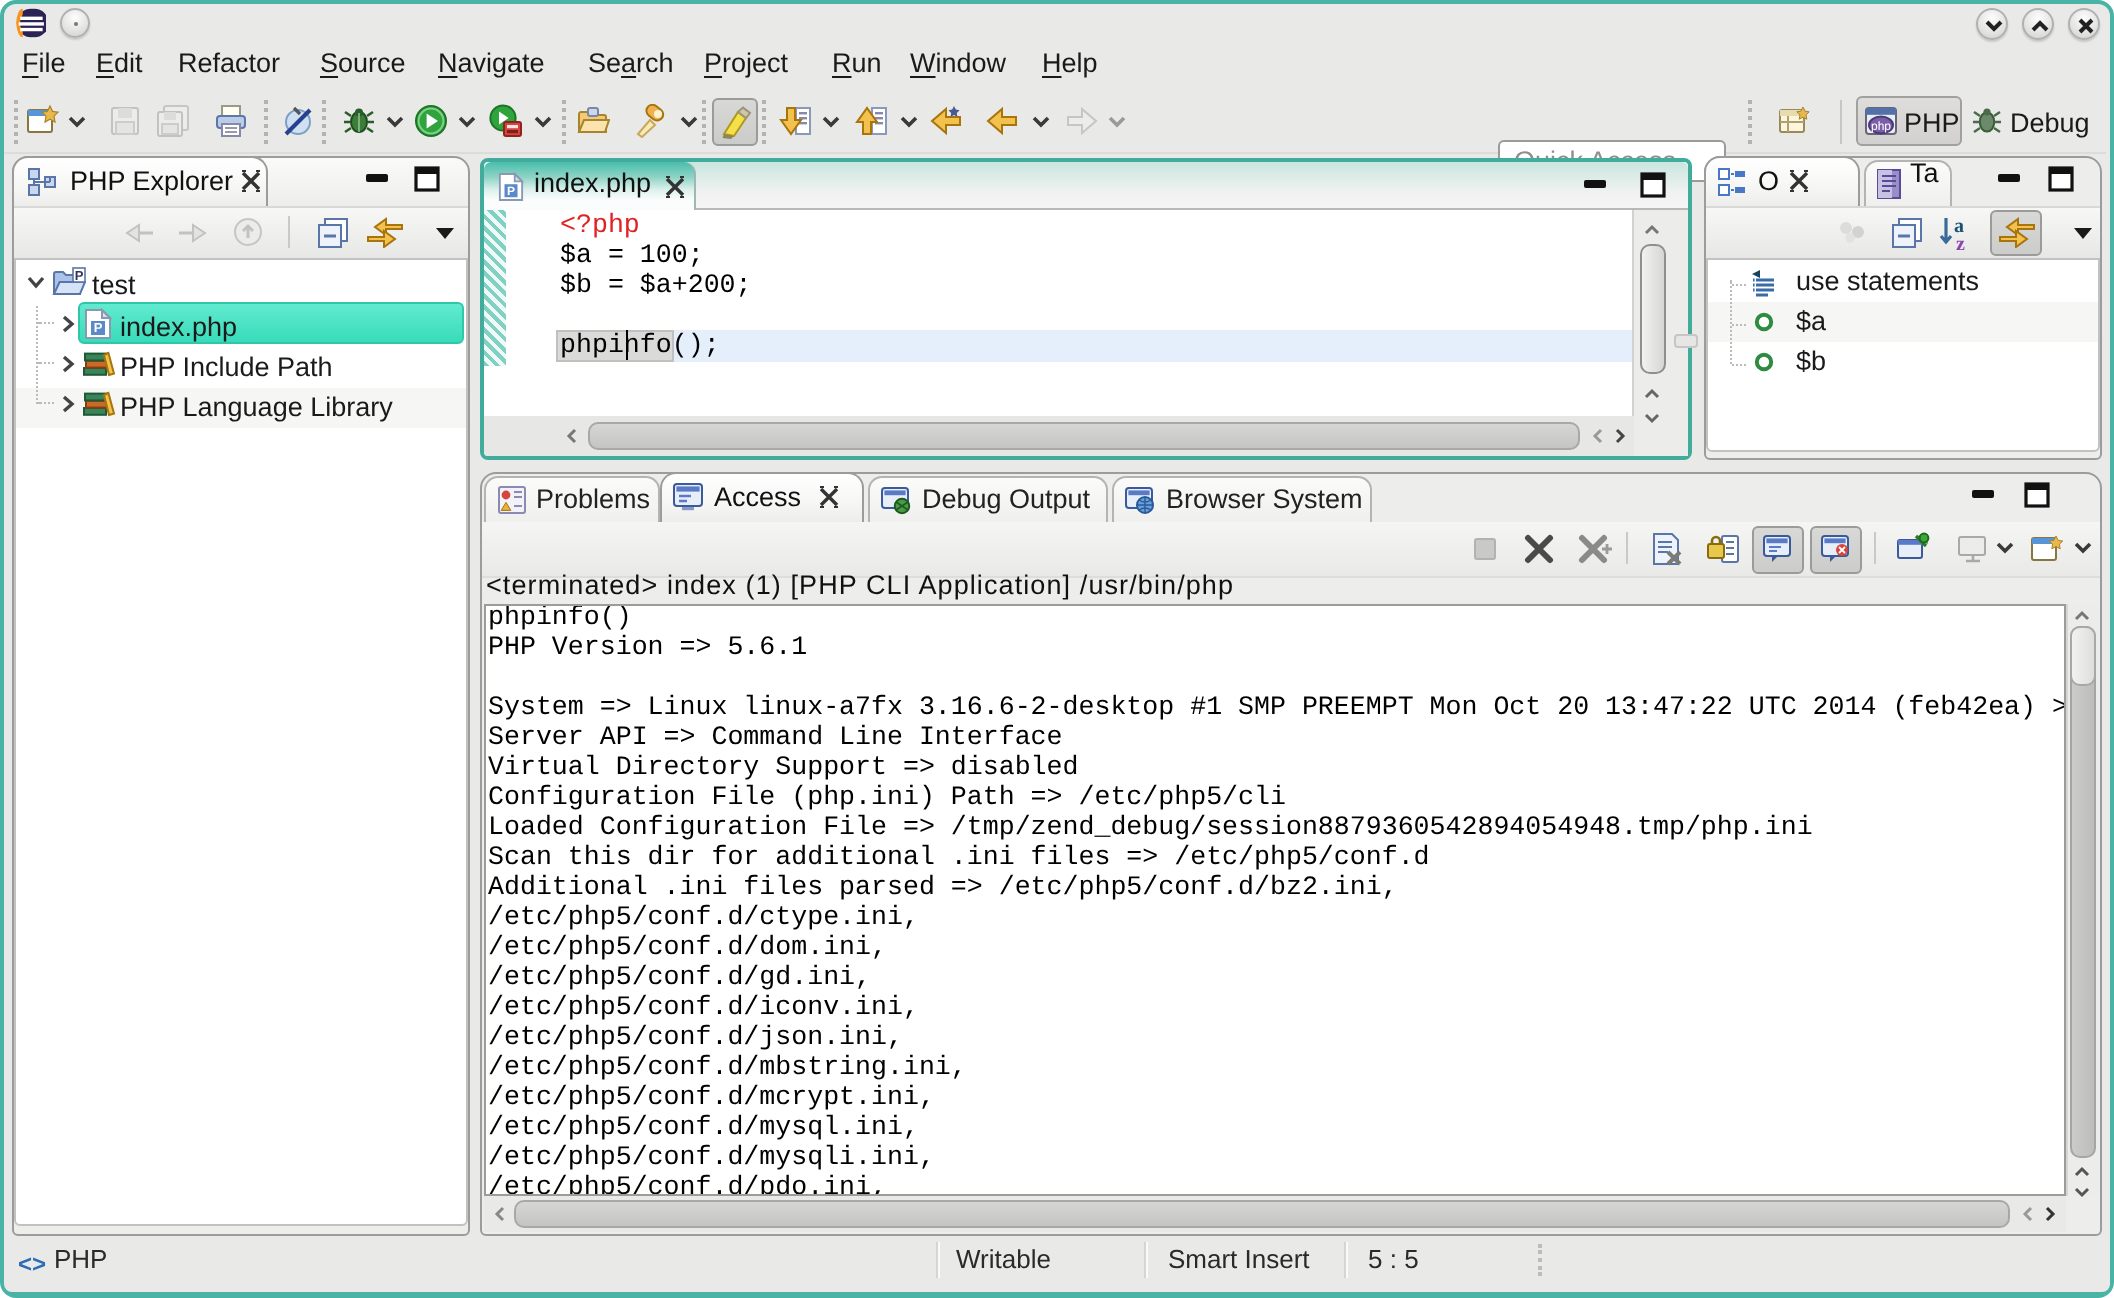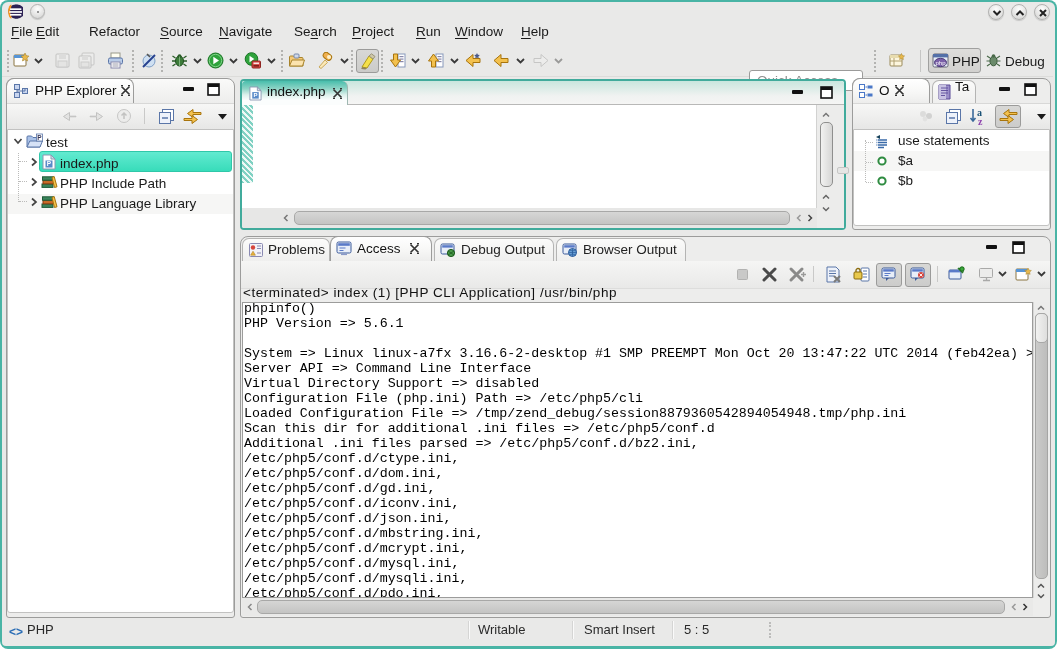--- a/index.html
+++ b/index.html
@@ -84,21 +84,21 @@
         </div>
   <div class="circbtn" style="left:1032px">
           <svg width="12" height="12" viewBox="0 0 12 12">
             <path d="M3 3 L9 9 M9 3 L3 9" fill="none" stroke="#222" stroke-width="2"></path>
           </svg>
         </div>
 </div>
 
 <div id="menubar">
   <span class="mitem" style="left:11px"><u>F</u>ile</span>
-  <span class="mitem" style="left:36px"><u>E</u>dit</span>
+  <span class="mitem" style="left:48px"><u>E</u>dit</span>
   <span class="mitem" style="left:89px">Refactor</span>
   <span class="mitem" style="left:160px"><u>S</u>ource</span>
   <span class="mitem" style="left:219px"><u>N</u>avigate</span>
   <span class="mitem" style="left:294px">Se<u>a</u>rch</span>
   <span class="mitem" style="left:352px"><u>P</u>roject</span>
   <span class="mitem" style="left:416px"><u>R</u>un</span>
   <span class="mitem" style="left:455px"><u>W</u>indow</span>
   <span class="mitem" style="left:521px"><u>H</u>elp</span>
 </div>
 
@@ -392,20 +392,29 @@
         </svg>
 
   <svg class="abs" style="left:549px;top:7px" width="14" height="10" viewBox="0 0 14 10">
           <rect x="1" y="2" width="11" height="4" rx="1" fill="#111"></rect>
         </svg>
   <svg class="abs" style="left:578px;top:5px" width="13" height="13" viewBox="0 0 13 13">
           <rect x="1" y="1" width="11" height="11" fill="#fff" stroke="#111" stroke-width="1.6"></rect>
           <rect x="1" y="1" width="11" height="3" fill="#111"></rect>
         </svg>
   <div id="hatch"></div>
+  <div id="code">
+    <div id="curline"></div>
+    <div class="abs" style="left:-2px;top:60px;width:59px;height:16px;background:#dadad9;border:1px solid #c0c0bf"></div>
+    <div class="codeline" style="top:0;color:#e02222">&lt;?php</div>
+    <div class="codeline" style="top:15px">$a = 100;</div>
+    <div class="codeline" style="top:30px">$b = $a+200;</div>
+    <div class="codeline" style="top:60px">phpinfo();</div>
+    <div class="abs" style="left:32.5px;top:60px;width:1.5px;height:15px;background:#000"></div>
+  </div>
 
   <div class="abs" style="left:574px;top:24px;width:28px;height:123px;background:#ececeb;border-left:1px solid #d2d2d1"></div>
   <svg class="sbchev" style="left:580px;top:30px" viewBox="0 0 8 8">
           <path d="M1 5.5 L4 2.5 L7 5.5" fill="none" stroke="#777" stroke-width="1.5"></path>
         </svg>
   <div class="sb-thumb" style="left:578px;top:41px;width:13px;height:65px;background:linear-gradient(90deg,#f2f2f1,#d6d6d5);border:1px solid #8f8f8e"></div>
   <svg class="sbchev" style="left:580px;top:112px" viewBox="0 0 8 8">
           <path d="M1 5.5 L4 2.5 L7 5.5" fill="none" stroke="#666" stroke-width="1.5"></path>
         </svg>
   <svg class="sbchev" style="left:580px;top:124px" viewBox="0 0 8 8">
@@ -541,21 +550,21 @@
         </svg>
   <span class="abs tabtext" style="left:221px;top:7px;color:#222">Debug Output</span>
 
   <div class="ptab2" style="left:316px;top:3px;width:130px;height:23px"></div>
   <svg class="abs" style="left:322px;top:7px" width="16" height="16" viewBox="0 0 16 16">
           <rect x="1" y="2" width="13" height="10" rx="1.5" fill="#e8eef8" stroke="#3a5a9a"></rect>
           <rect x="2.2" y="3.2" width="10.6" height="2.4" fill="#5a7ac8"></rect>
           <circle cx="10.5" cy="10.5" r="4" fill="#6aa2d8" stroke="#2a5a9a"></circle>
           <path d="M6.5 10.5 h8 M10.5 6.5 v8 M7.6 8 a5 5 0 0 0 5.8 0 M7.6 13 a5 5 0 0 1 5.8 0" stroke="#2a5a9a" stroke-width=".7" fill="none"></path>
         </svg>
-  <span class="abs tabtext" style="left:343px;top:7px;color:#222">Browser Output</span>
+  <span class="abs tabtext" style="left:343px;top:7px;color:#222">Browser System</span>
 
   <svg class="abs" style="left:745px;top:8px" width="14" height="10" viewBox="0 0 14 10">
           <rect x="1" y="2" width="11" height="4" rx="1" fill="#111"></rect>
         </svg>
   <svg class="abs" style="left:772px;top:6px" width="13" height="13" viewBox="0 0 13 13">
           <rect x="1" y="1" width="11" height="11" fill="#fff" stroke="#111" stroke-width="1.6"></rect>
           <rect x="1" y="1" width="11" height="3" fill="#111"></rect>
         </svg>
 
   <div class="abs" style="left:1px;top:26px;width:809px;height:28px;background:linear-gradient(#f5f5f4,#e9e9e8);border-bottom:1px solid #dddddc"></div>

